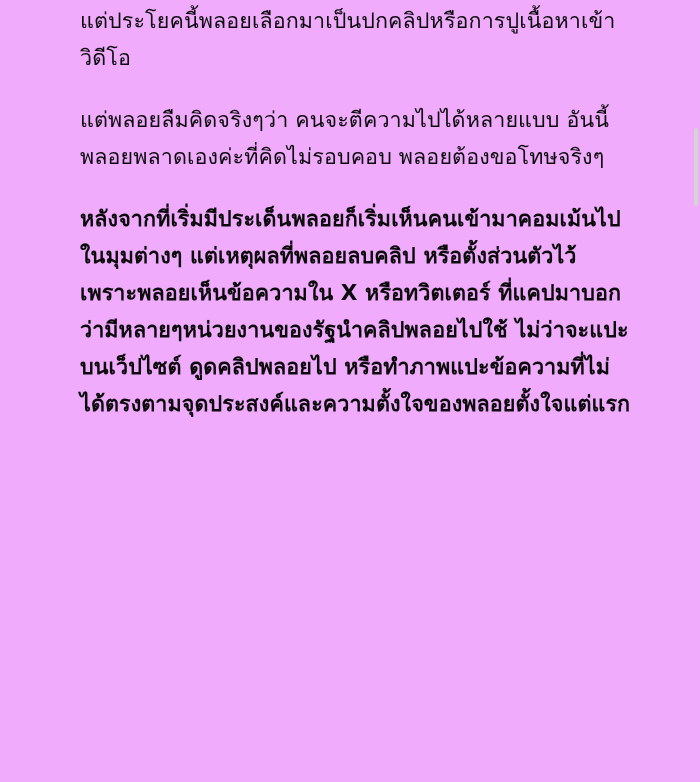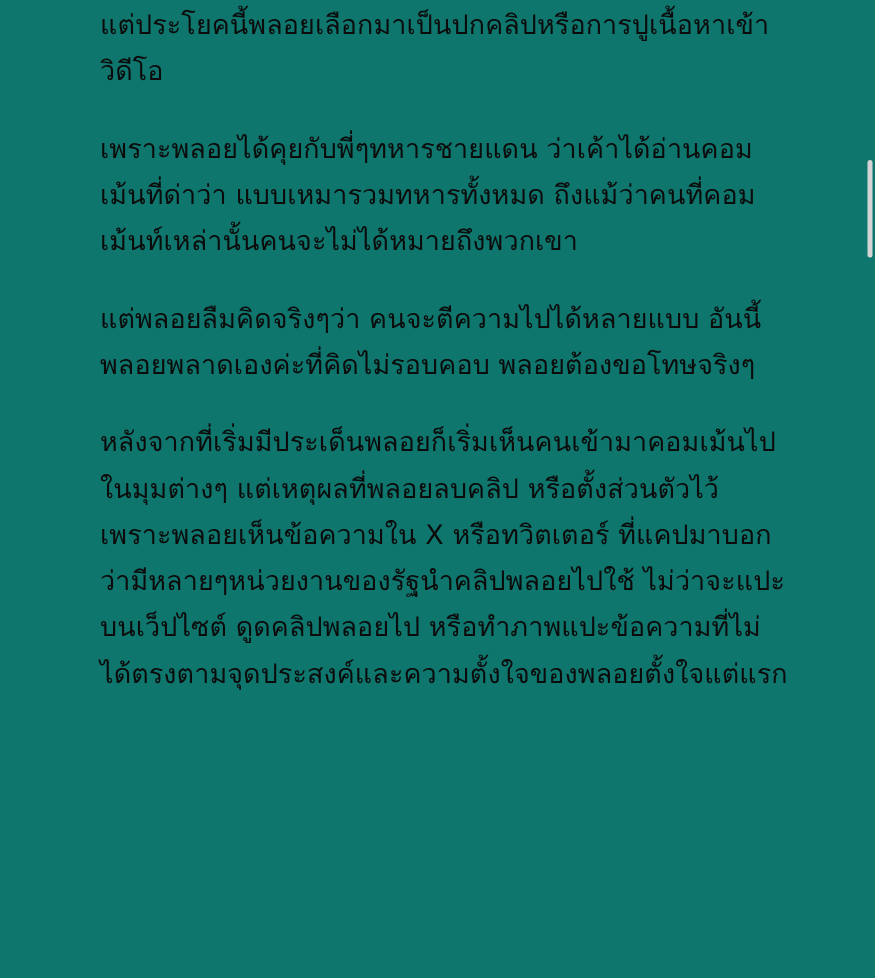--- a/index.html
+++ b/index.html
@@ -14,34 +14,35 @@
     color: #0b0b0b;
     overflow: hidden;
     position: relative;
   }
   .page {
     position: relative;
     width: 700px;
     height: 782px;
     box-sizing: border-box;
     padding: 0 68px 0 80px;
-    background: #0f766e;
+    background: #f0abfc;
   }
   .doc-body {
     padding-top: 2px;
   }
   .para {
     font-size: 21.5px;
     line-height: 37px;
     letter-spacing: 0.1px;
     margin: 0 0 25px 0;
     word-break: break-word;
   }
   .para:last-child {
     margin-bottom: 0;
+    font-weight: bold;
   }
   
   .scrollbar-track {
     position: absolute;
     top: 0;
     right: 0;
     width: 6px;
     height: 782px;
     background: transparent;
   }
@@ -54,21 +55,20 @@
     border-radius: 2px;
     background: #d4d4d4;
   }
 </style>
 </head>
 <body>
 
 <div class="page">
   <div class="doc-body">
     <p class="para">แต่ประโยคนี้พลอยเลือกมาเป็นปกคลิปหรือการปูเนื้อหาเข้าวิดีโอ</p>
-    <p class="para">เพราะพลอยได้คุยกับพี่ๆทหารชายแดน ว่าเค้าได้อ่านคอมเม้นที่ด่าว่า แบบเหมารวมทหารทั้งหมด ถึงแม้ว่าคนที่คอมเม้นท์เหล่านั้นคนจะไม่ได้หมายถึงพวกเขา</p>
     <p class="para">แต่พลอยลืมคิดจริงๆว่า คนจะตีความไปได้หลายแบบ อันนี้พลอยพลาดเองค่ะที่คิดไม่รอบคอบ พลอยต้องขอโทษจริงๆ</p>
     <p class="para">หลังจากที่เริ่มมีประเด็นพลอยก็เริ่มเห็นคนเข้ามาคอมเม้นไปในมุมต่างๆ แต่เหตุผลที่พลอยลบคลิป หรือตั้งส่วนตัวไว้ เพราะพลอยเห็นข้อความใน X หรือทวิตเตอร์ ที่แคปมาบอกว่ามีหลายๆหน่วยงานของรัฐนำคลิปพลอยไปใช้ ไม่ว่าจะแปะบนเว็ปไซต์ ดูดคลิปพลอยไป หรือทำภาพแปะข้อความที่ไม่ได้ตรงตามจุดประสงค์และความตั้งใจของพลอยตั้งใจแต่แรก</p>
   </div>
 
   <div class="scrollbar-track">
     <div class="scrollbar-thumb"></div>
   </div>
 </div>
 
 </body></html>

